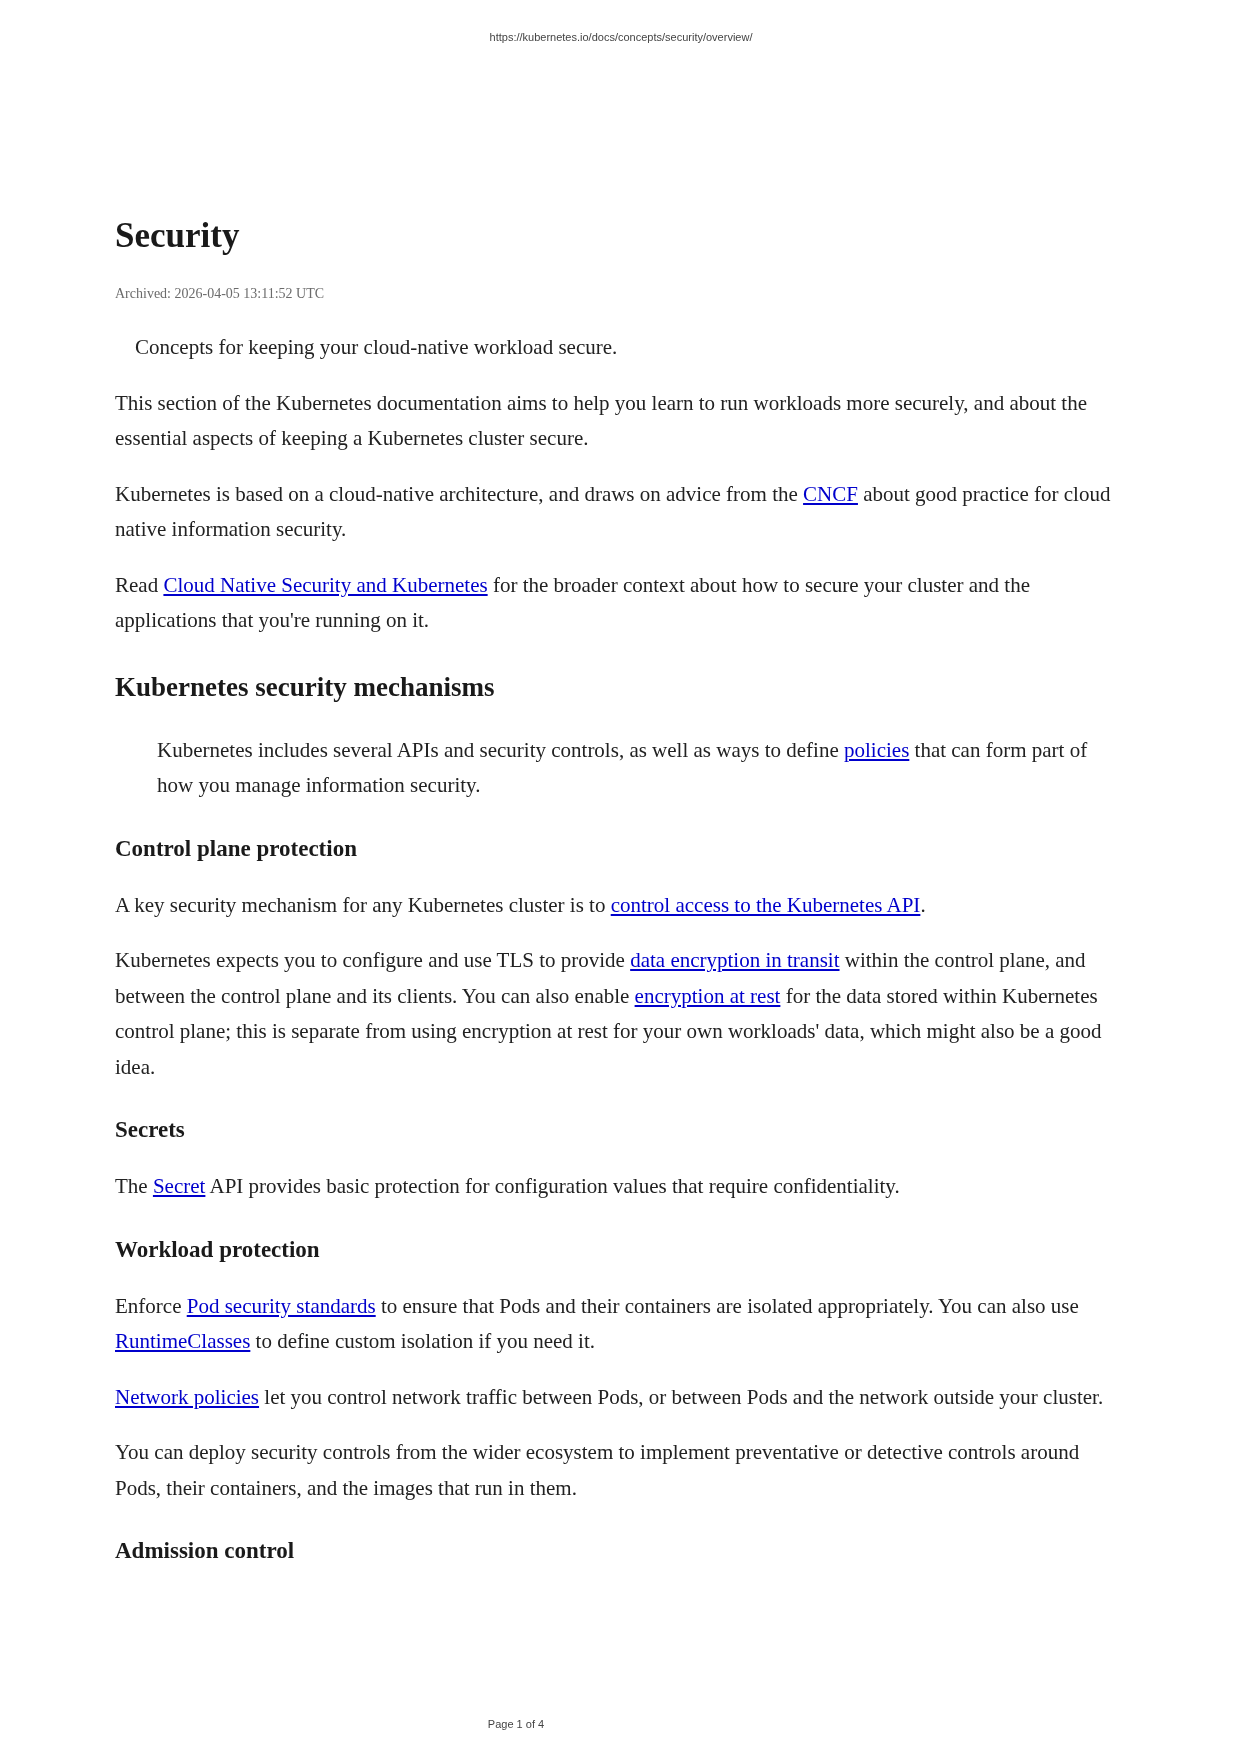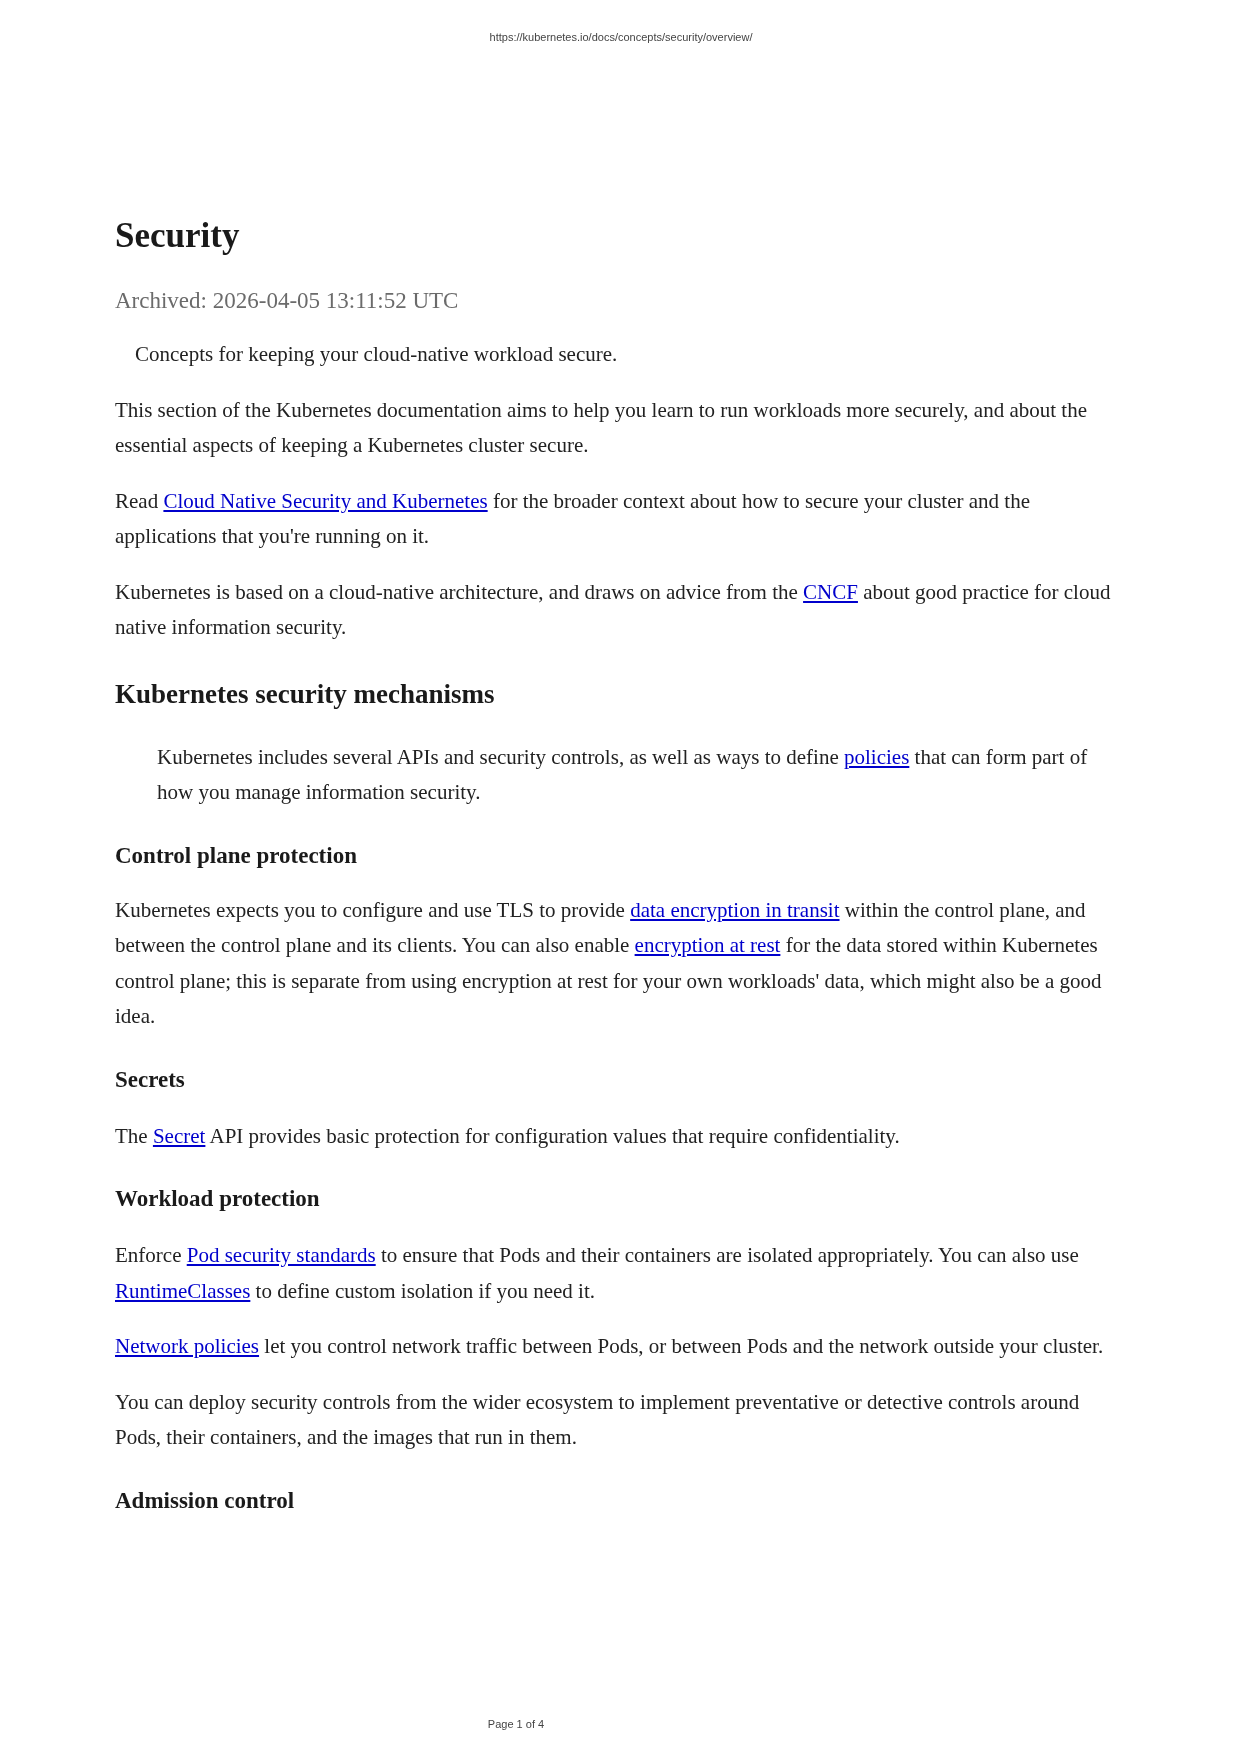--- a/index.html
+++ b/index.html
@@ -38,23 +38,23 @@
     width: 1012px;
   }
   h1 {
     font-size: 35px;
     font-weight: bold;
     margin: 0;
     line-height: 48px;
     color: #1a1a1a;
   }
   .archived {
-    font-size: 23px;
+    font-size: 14px;
     color: #6b6b6b;
-    margin-top: 29px;
+    margin-top: 22px;
     line-height: 24px;
   }
   p {
     font-size: 21px;
     line-height: 35.5px;
     margin: 0;
   }
   .p-first { margin-top: 24px; margin-left: 20px; }
   .p-gap { margin-top: 20px; }
   h2 {
@@ -84,28 +84,29 @@
 <div class="url-header">https://kubernetes.io/docs/concepts/security/overview/</div>
 
 <div class="content">
   <h1>Security</h1>
   <div class="archived">Archived: 2026-04-05 13:11:52 UTC</div>
 
   <p class="p-first">Concepts for keeping your cloud-native workload secure.</p>
 
   <p class="p-gap">This section of the Kubernetes documentation aims to help you learn to run workloads more securely, and about the essential aspects of keeping a Kubernetes cluster secure.</p>
 
+  <p class="p-gap"><span>Kubernetes is based on a cloud-native architecture, and draws on advice from the </span><a href="#">CNCF</a><span> about good practice for cloud native information security.</span></p>
+
   <p class="p-gap"><span>Read </span><a href="#">Cloud Native Security and Kubernetes</a><span> for the broader context about how to secure your cluster and the applications that you're running on it.</span></p>
-
-  <p class="p-gap"><span>Kubernetes is based on a cloud-native architecture, and draws on advice from the </span><a href="#">CNCF</a><span> about good practice for cloud native information security.</span></p>
 
   <h2>Kubernetes security mechanisms</h2>
   <p class="after-h2"><span>Kubernetes includes several APIs and security controls, as well as ways to define </span><a href="#">policies</a><span> that can form part of how you manage information security.</span></p>
 
   <h3>Control plane protection</h3>
+  <p class="after-h3"><span>A key security mechanism for any Kubernetes cluster is to </span><a href="#">control access to the Kubernetes API</a><span>.</span></p>
   <p class="p-gap"><span>Kubernetes expects you to configure and use TLS to provide </span><a href="#">data encryption in transit</a><span> within the control plane, and between the control plane and its clients. You can also enable </span><a href="#">encryption at rest</a><span> for the data stored within Kubernetes control plane; this is separate from using encryption at rest for your own workloads' data, which might also be a good idea.</span></p>
 
   <h3>Secrets</h3>
   <p class="after-h3"><span>The </span><a href="#">Secret</a><span> API provides basic protection for configuration values that require confidentiality.</span></p>
 
   <h3>Workload protection</h3>
   <p class="after-h3"><span>Enforce </span><a href="#">Pod security standards</a><span> to ensure that Pods and their containers are isolated appropriately. You can also use </span><a href="#">RuntimeClasses</a><span> to define custom isolation if you need it.</span></p>
   <p class="p-gap"><a href="#">Network policies</a><span> let you control network traffic between Pods, or between Pods and the network outside your cluster.</span></p>
   <p class="p-gap">You can deploy security controls from the wider ecosystem to implement preventative or detective controls around Pods, their containers, and the images that run in them.</p>
 

